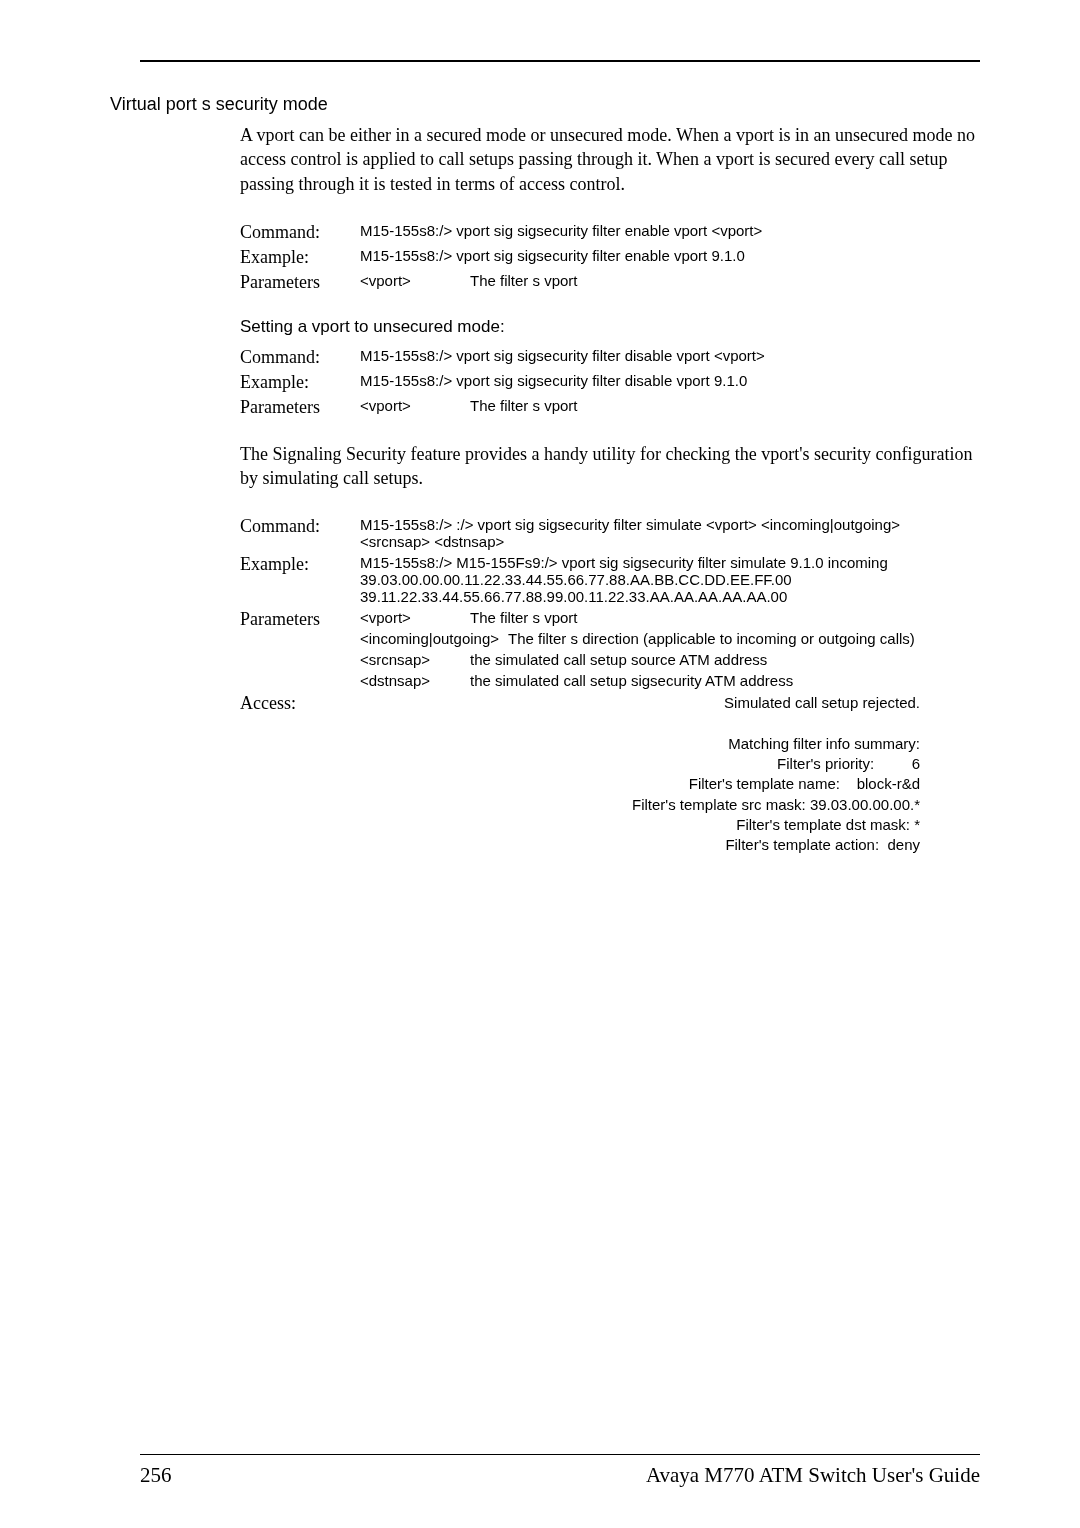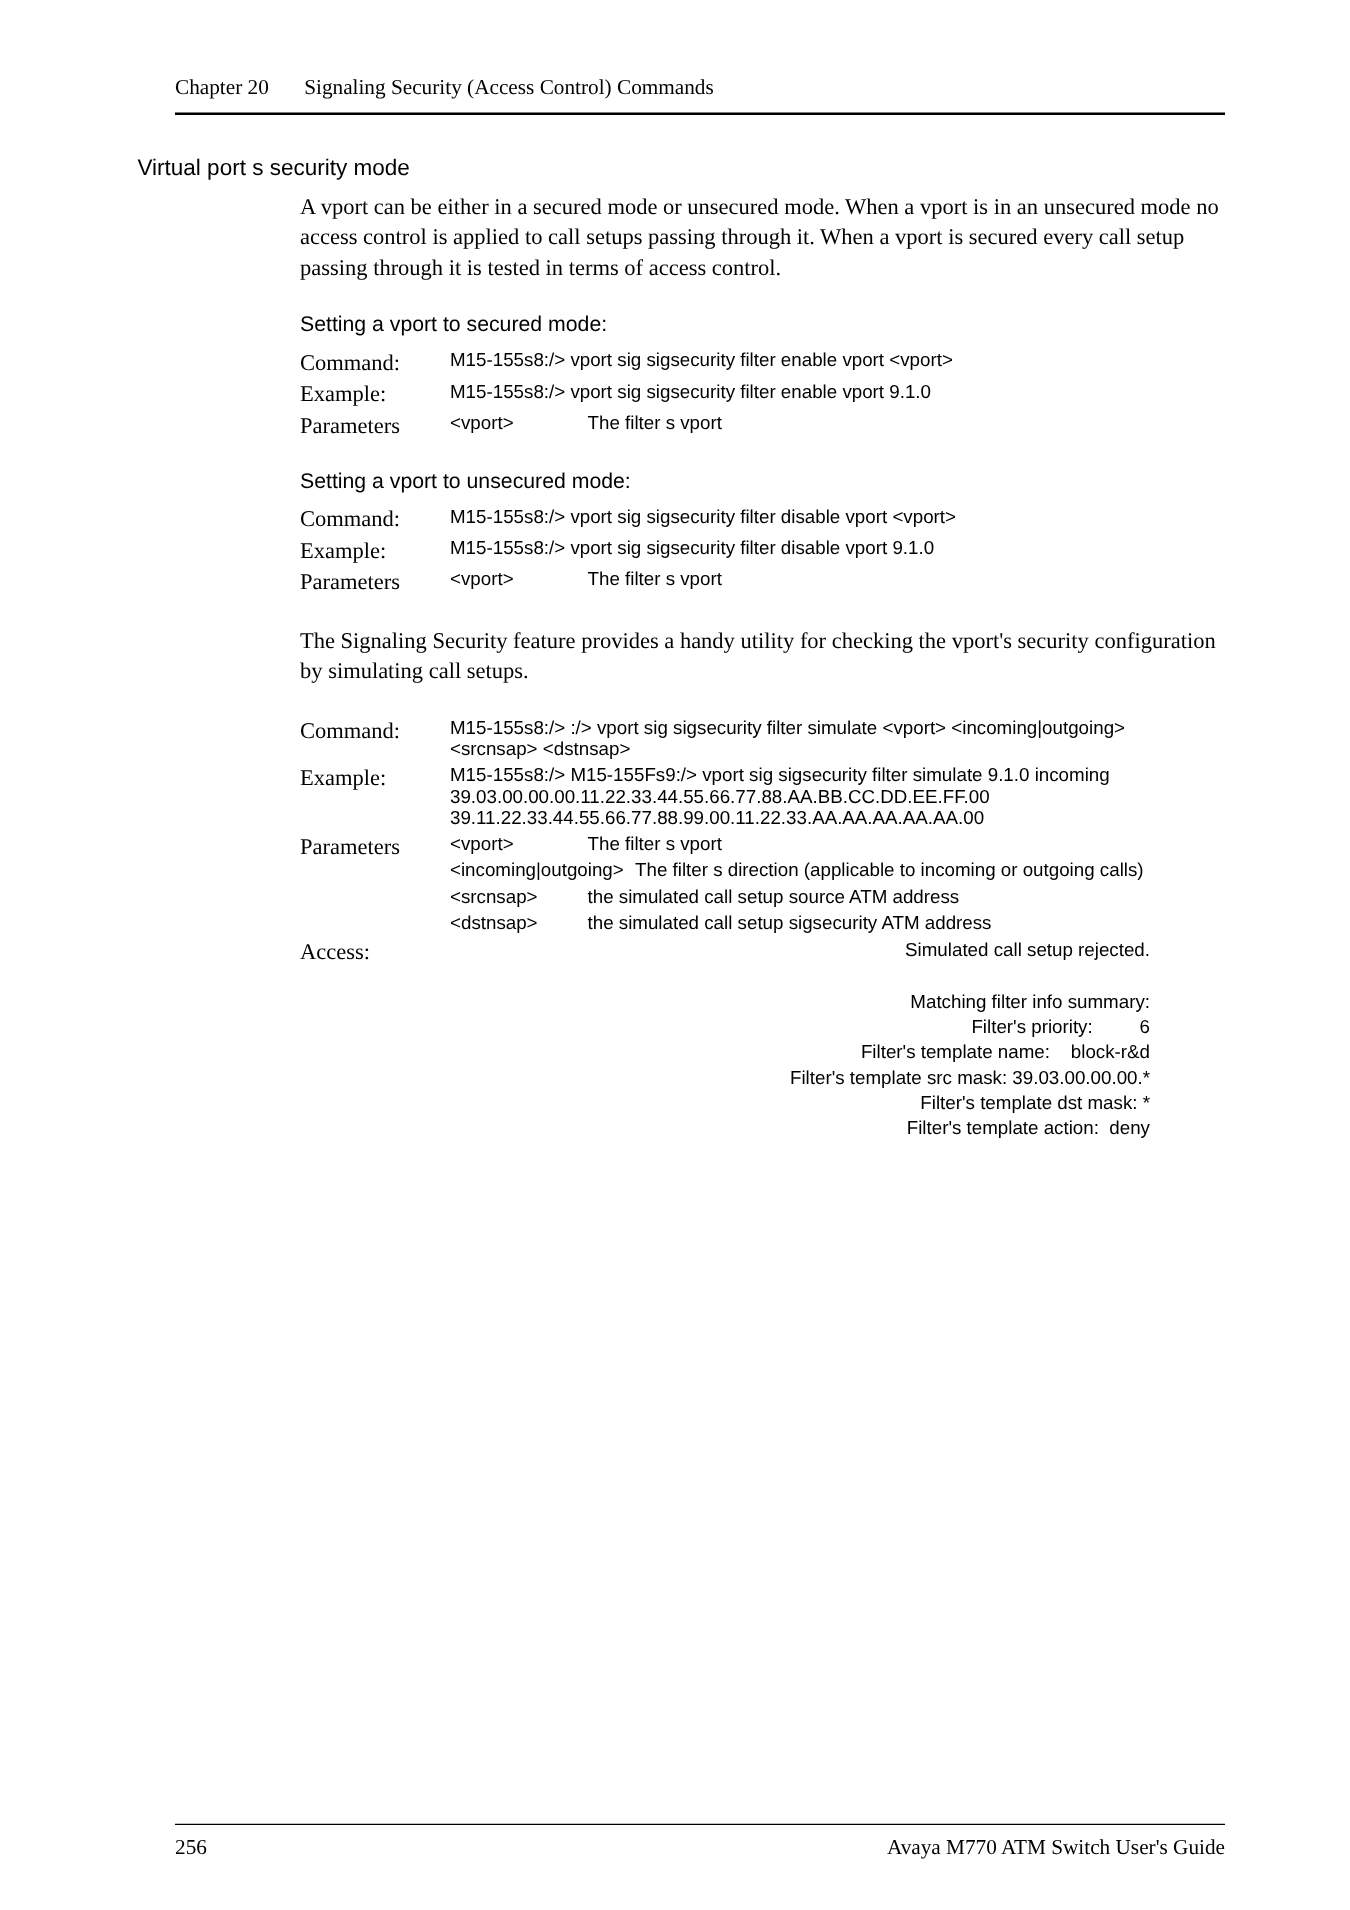--- a/index.html
+++ b/index.html
@@ -99,40 +99,35 @@
   .footer {
     position: absolute;
     left: 140px;
     right: 100px;
     bottom: 40px;
   }
   .footer-row {
     display: flex;
     justify-content: space-between;
     font-family: "Times New Roman", Times, serif;
-    font-size: 17px;
+    font-size: 21px;
     padding-top: 8px;
   }
 </style>
 </head>
 <body>
 
 <div class="page">
 
-  <div class="chapter-line">
-    <span class="chapter-label">Chapter 20</span>
-    <span>Signaling Security (Access Control) Commands</span>
-  </div>
   <hr class="heavy">
 
 
   <div class="sans-sub">Virtual port s security mode</div>
   <div class="body-block">A vport can be either in a secured mode or unsecured mode. When a vport is in an unsecured mode no access control is applied to call setups passing through it. When a vport is secured every call setup passing through it is tested in terms of access control.</div>
 
-  <div class="sans-label">Setting a vport to secured mode:</div>
   <table class="cmd-table">
     <tbody>
         <tr>
       <td class="key">Command:</td>
       <td class="val">M15-155s8:/&gt; vport sig sigsecurity filter enable vport &lt;vport&gt;</td>
     </tr>
     <tr>
       <td class="key">Example:</td>
       <td class="val">M15-155s8:/&gt; vport sig sigsecurity filter enable vport 9.1.0</td>
     </tr>

